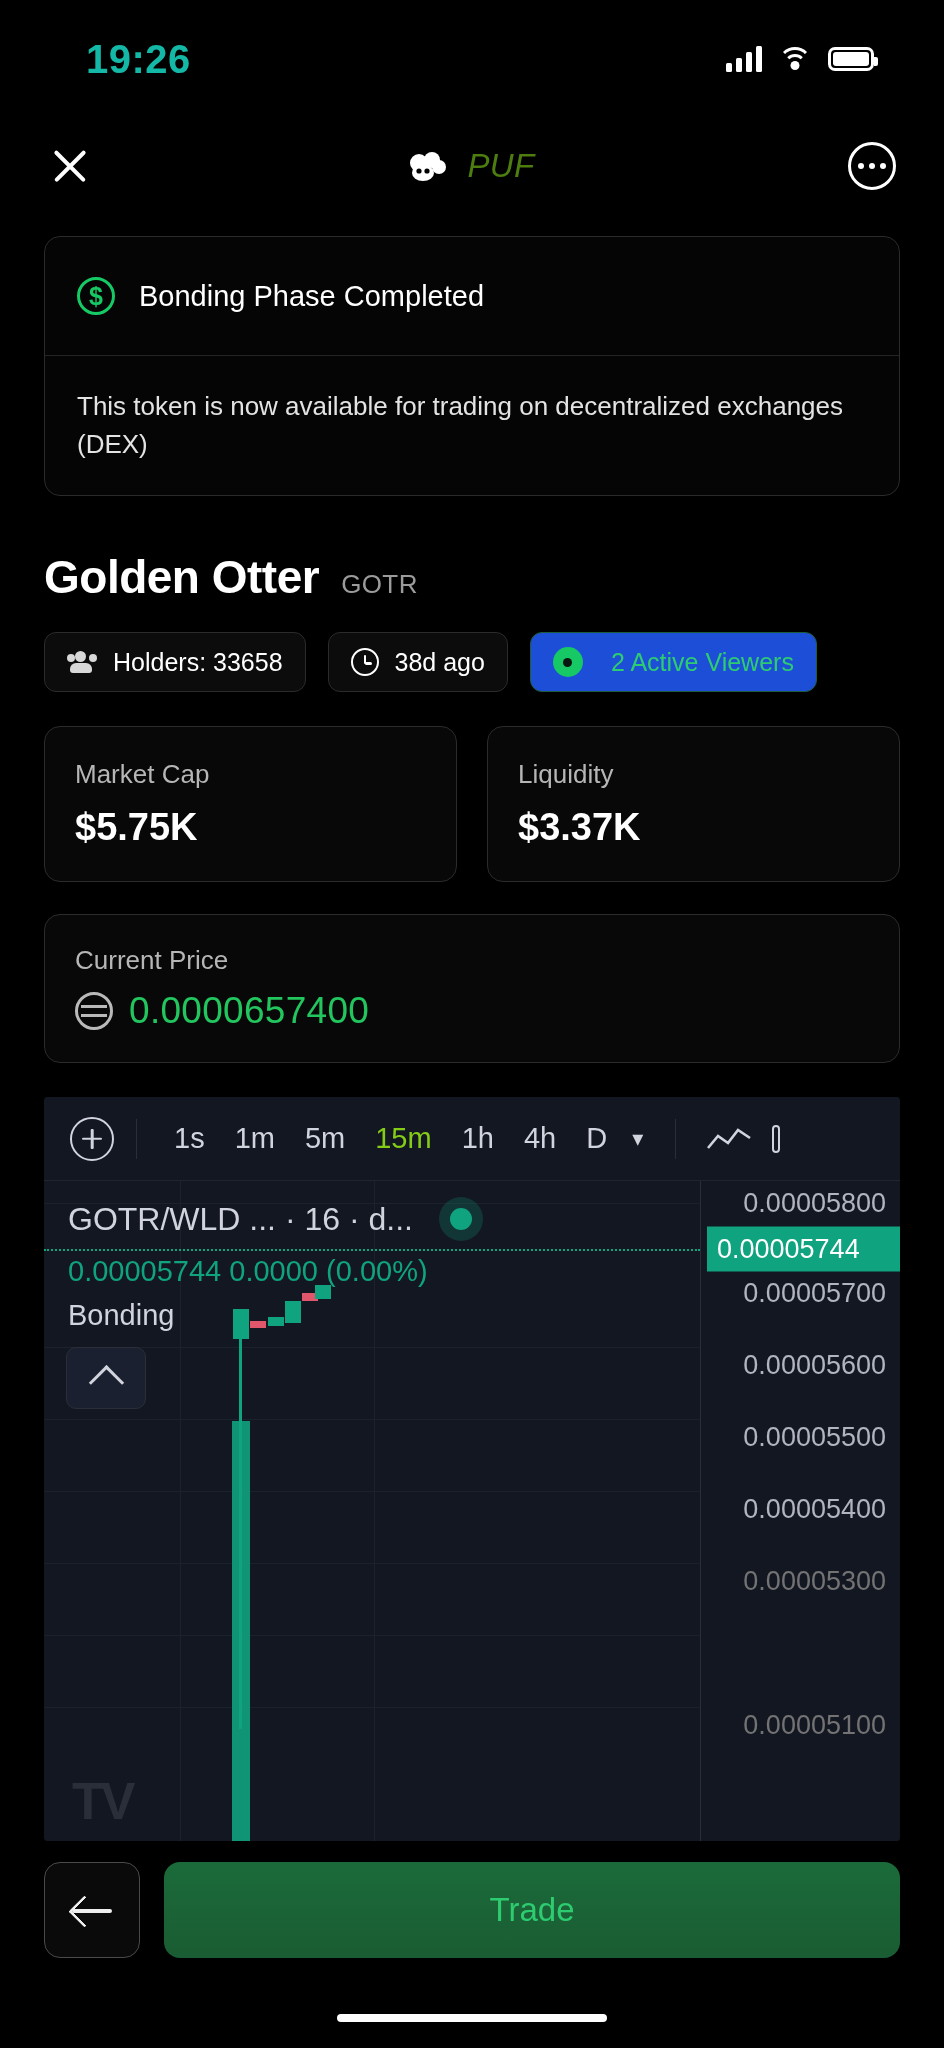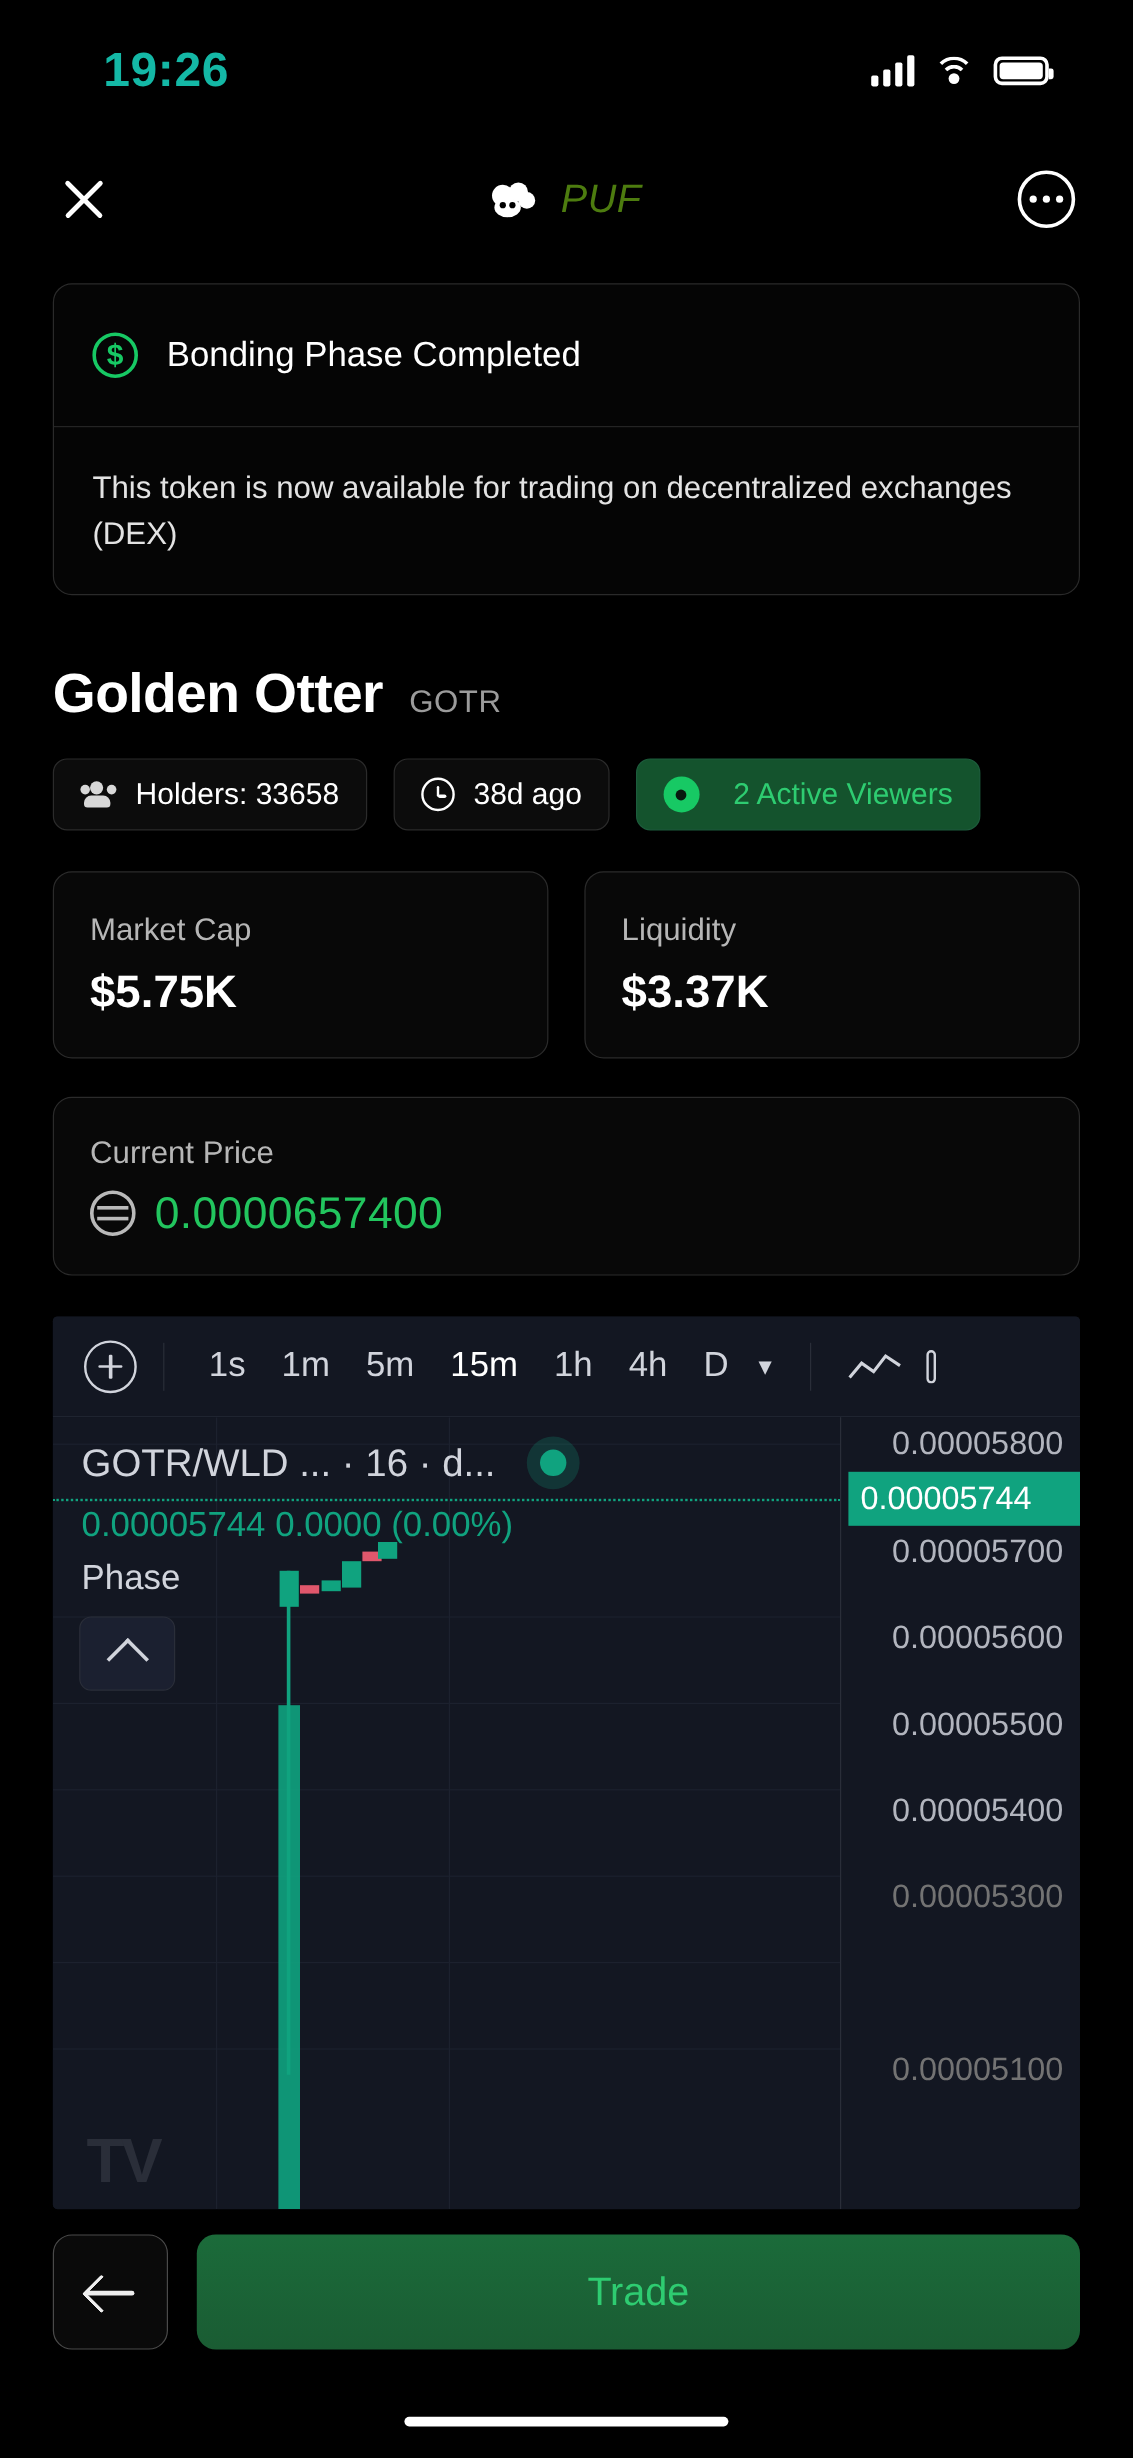--- a/index.html
+++ b/index.html
@@ -68,21 +68,21 @@
     color:#e3e3e3; font-size:26px; line-height:1.45; }
 
   .token-row { display:flex; align-items:baseline; gap:22px; margin-top:54px; }
   .token-name { color:#fff; font-size:46px; font-weight:700; letter-spacing:-.5px; }
   .token-ticker { color:#9b9b9b; font-size:26px; font-weight:500; letter-spacing:.4px;}
 
   .badges { display:flex; gap:22px; margin-top:28px; }
   .badge { display:flex; align-items:center; gap:16px;
     border:1px solid #2b2b2b; border-radius:12px; background:#0c0c0c;
     padding:14px 22px; color:#fff; font-size:25px; white-space:nowrap; }
-  .badge.viewers { border-color:#1d5c3c; background:#14532d; color:#2ecc71;gap:28px; }
+  .badge.viewers { border-color:#1d5c3c; background:#1d4ed8; color:#2ecc71;gap:28px; }
   .ico-people { width:30px; height:22px; position:relative; flex:none; }
   .ico-people::before { content:""; position:absolute; left:8px; top:0;
     width:11px;height:11px;background:#d8d8d8;border-radius:50%; }
   .ico-people::after { content:""; position:absolute; left:3px; top:12px;
     width:22px;height:10px;background:#d8d8d8;border-radius:6px 6px 3px 3px; }
   .ico-people i { position:absolute; top:3px; width:8px;height:8px;
     background:#d8d8d8; border-radius:50%; }
   .ico-people i:first-child { left:0; } .ico-people i:last-child { right:0; }
   .ico-clock { width:28px;height:28px;border:2.6px solid #fff;border-radius:50%;
     position:relative; flex:none; }
@@ -118,21 +118,21 @@
     padding:0 26px; gap:0; background:#131722;
     border-bottom:1px solid #1f2430; }
   .plus-btn { width:44px;height:44px;border:2.4px solid #d1d4dc;border-radius:50%;
     position:relative; flex:none; cursor:pointer; }
   .plus-btn::before,.plus-btn::after{content:"";position:absolute;left:50%;top:50%;
     background:#d1d4dc; border-radius:1px;}
   .plus-btn::before{width:20px;height:2.6px;transform:translate(-50%,-50%);}
   .plus-btn::after{width:2.6px;height:20px;transform:translate(-50%,-50%);}
   .tb-sep { width:1px; height:40px; background:#2a2e39; margin:0 22px; flex:none;}
   .tf { color:#d1d4dc; font-size:29px; padding:0 15px; cursor:pointer; }
-  .tf.active { color:#ffffff; }
+  .tf.active { color:#84cc16; }
   .chev { color:#d1d4dc; font-size:22px; padding:0 10px; cursor:pointer; }
   .tb-icon { color:#d1d4dc; font-size:26px; padding:0 8px; cursor:pointer;
     display:flex; align-items:center; }
 
   .chart-area { position:relative; height:660px; background:#131722;
     display:flex; }
   .plot { position:relative; flex:1; overflow:hidden; }
   .price-axis { width:200px; position:relative; background:#131722;
     border-left:1px solid #2a2e39; }
   .axis-label { position:absolute; right:14px; color:#b2b5be; font-size:27px;
@@ -341,21 +341,21 @@
                   <i></i>
                 </span>
             </div>
             <div class="legend-vals">
               <span>0.00005744</span>
               <span>0.0000</span>
               <span>(0.00%)</span>
             </div>
           </div>
 
-          <div class="vol-label">Phase</div>
+          <div class="vol-label">Bonding</div>
           <div class="collapse-btn"></div>
 
           <div class="volbar" style="left:188px; bottom:0;  height:420px"></div>
           <div class="wick" style="left:195px; top:128px; height:420px"></div>
           <div class="candle" style="left:189px; top:128px; height:30px"></div>
 
           <div class="candle red" style="left:206px; top:140px; height:7px"></div>
           <div class="candle" style="left:224px; top:136px; height:9px"></div>
           <div class="candle" style="left:241px; top:120px; height:22px"></div>
           <div class="candle red" style="left:258px; top:112px; height:8px"></div>

